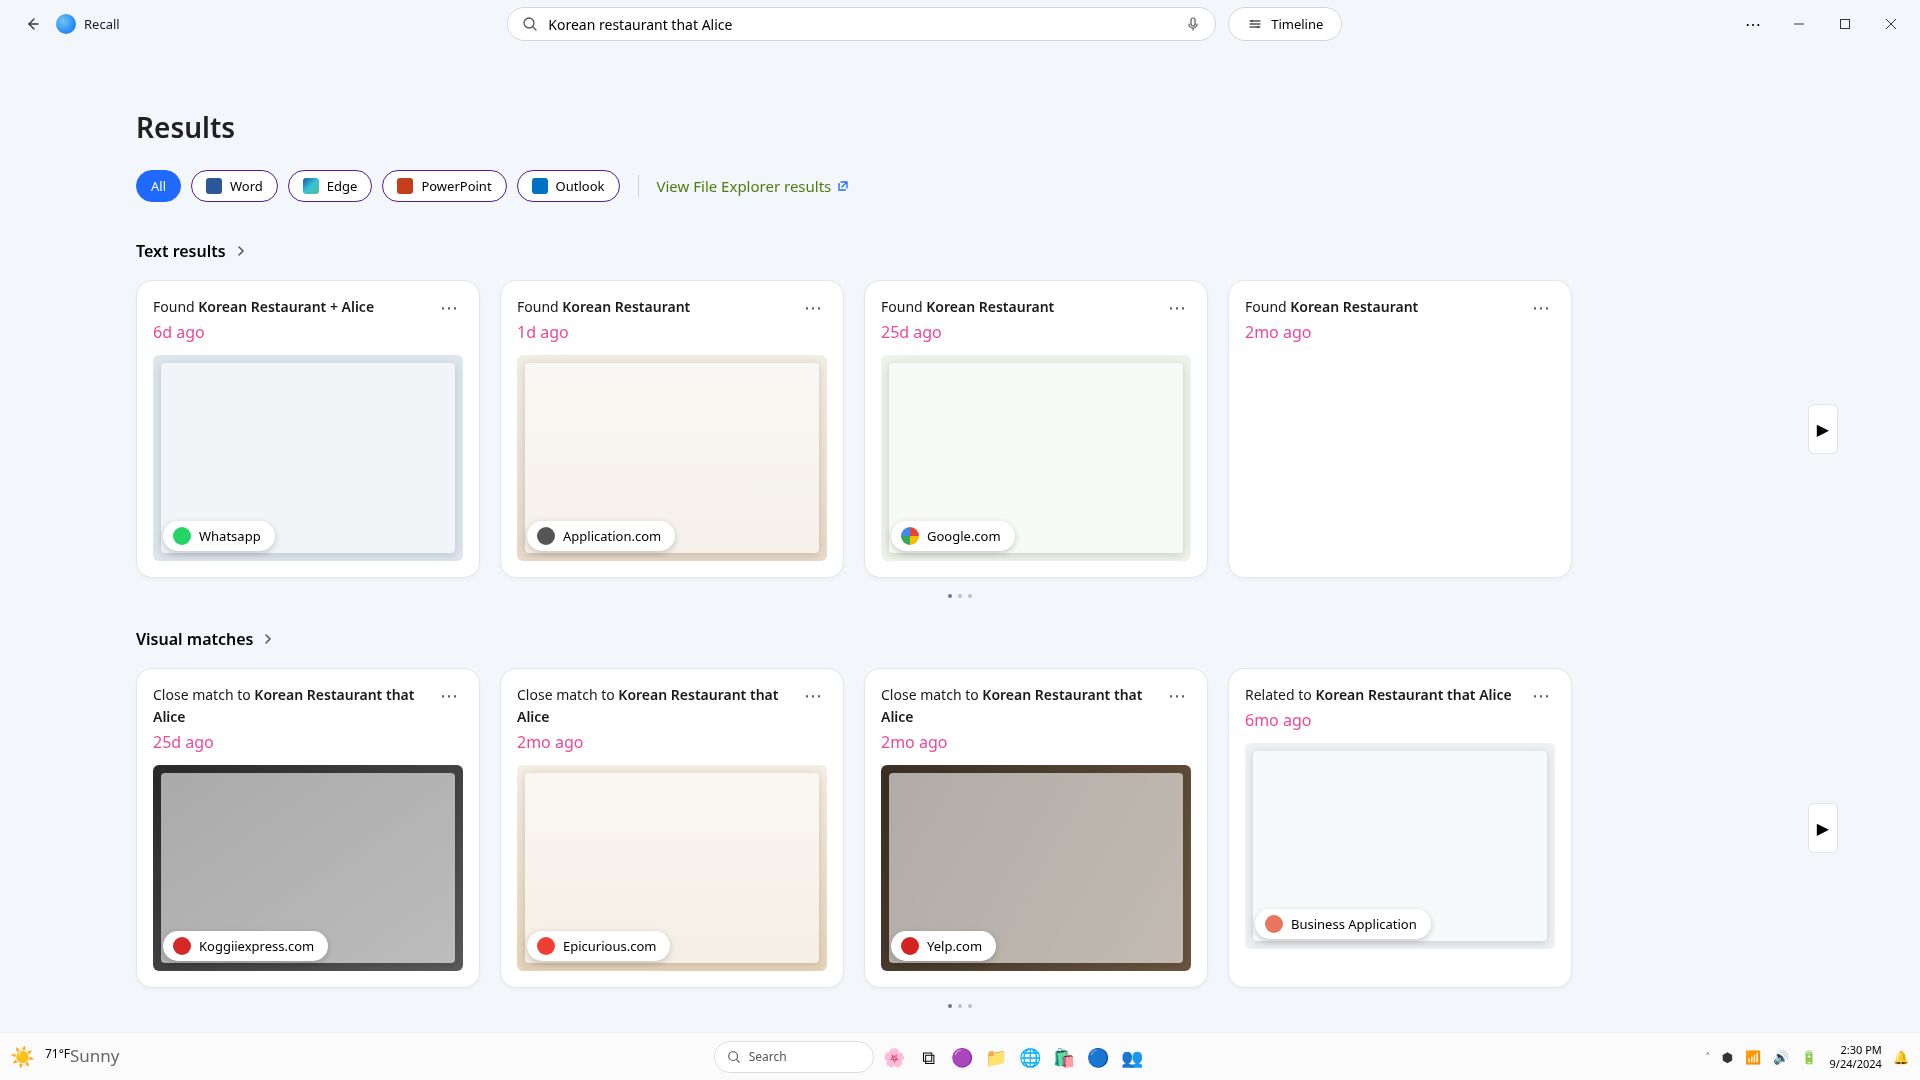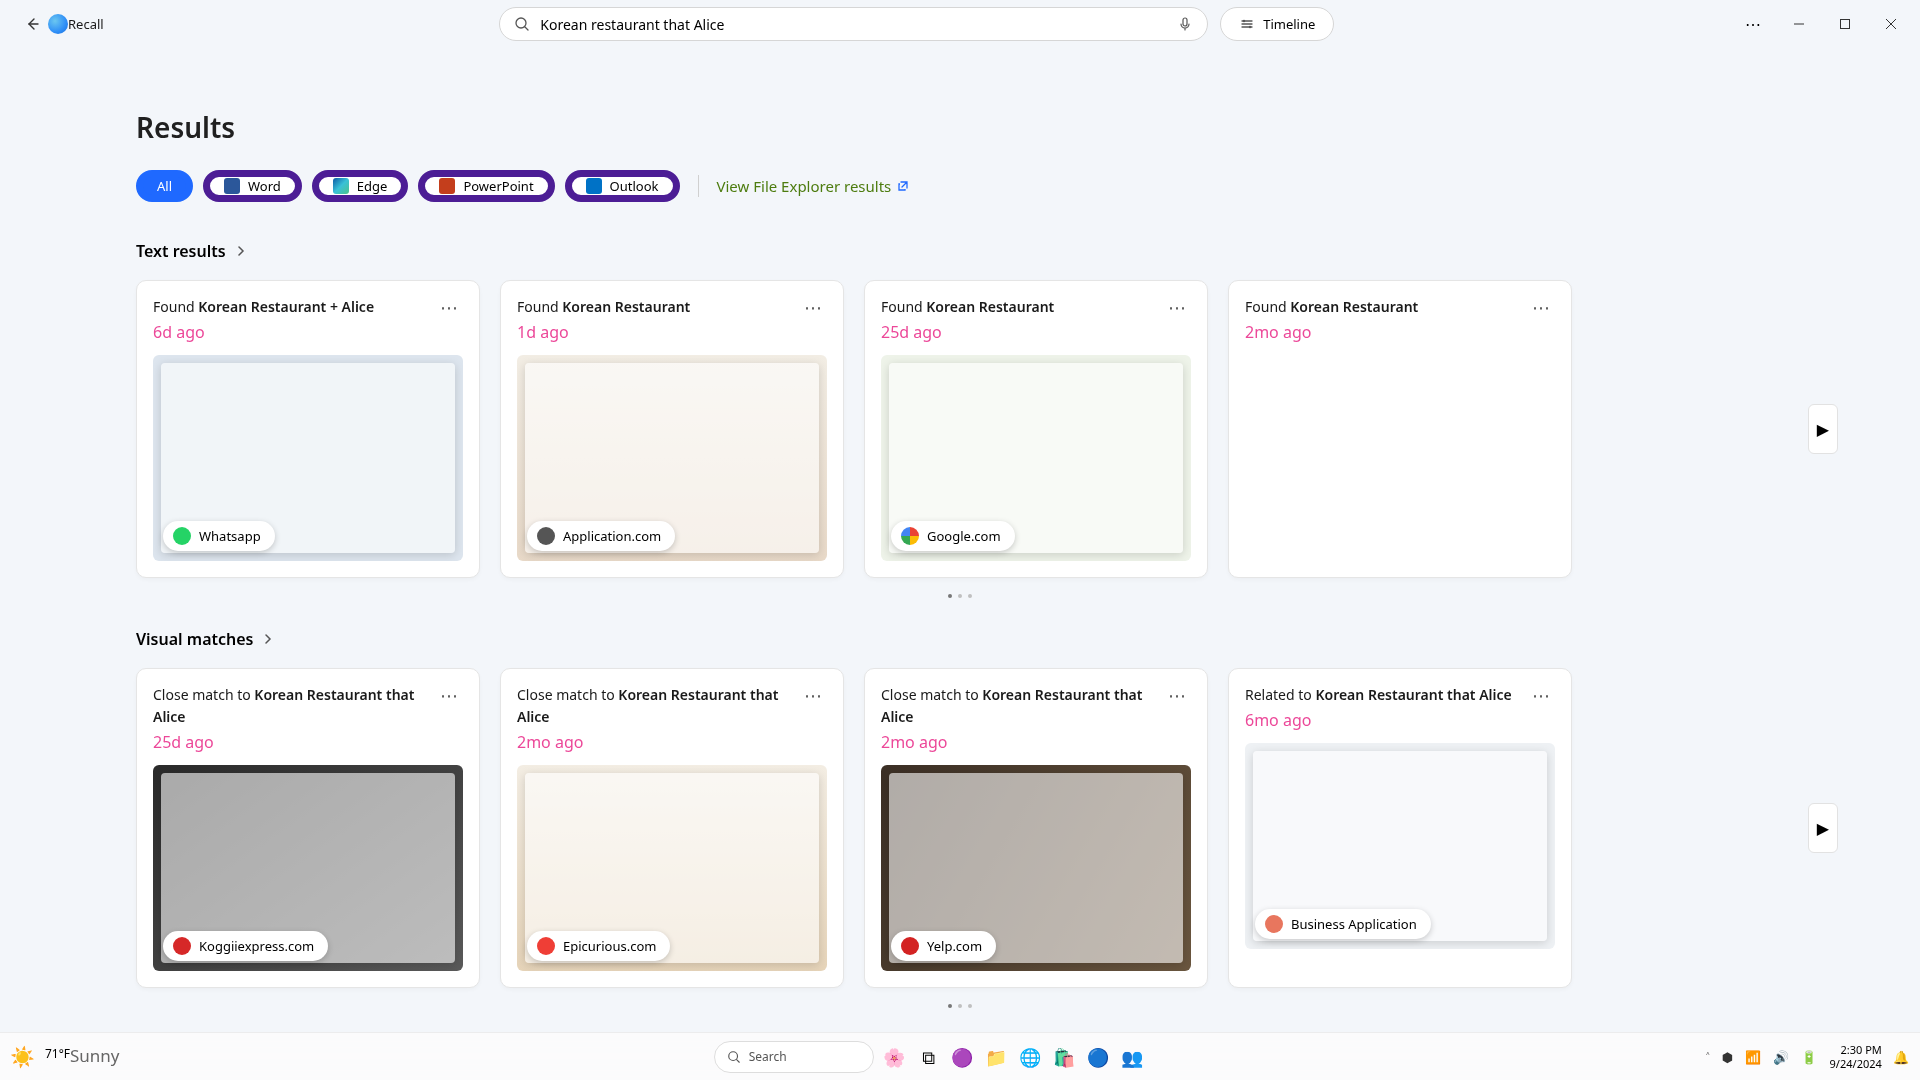--- a/index.html
+++ b/index.html
@@ -6,21 +6,21 @@
 html, body { width: 1920px; height: 1080px; overflow: hidden; background: #F3F6FA; }
 
 
 .titlebar {
   height: 48px;
   display: flex;
   align-items: center;
   justify-content: space-between;
   padding: 0 6px;
 }
-.titlebar-left { display: flex; align-items: center; gap: 0; padding-left: 10px; }
+.titlebar-left { display: flex; align-items: center; gap: 8px; padding-left: 10px; }
 .back-btn { width: 32px; height: 32px; display: flex; align-items: center; justify-content: center; border-radius: 4px; cursor: pointer; }
 .app-icon { width: 20px; height: 20px; border-radius: 50%; background: radial-gradient(circle at 35% 35%, #6BC7F0 0%, #2E8EF7 60%, #1A6DD8 100%); }
 .app-title { font-size: 13px; color: #1a1a1a; }
 
 .titlebar-center { width: 835px; display: flex; align-items: center; gap: 12px; }
 .search-box {
   flex: 1;
   height: 34px;
   border: 1px solid #d6d6d6;
   border-radius: 17px;
@@ -46,39 +46,39 @@
 
 
 .main { padding: 60px 136px 0 136px; height: 1000px; overflow: hidden; }
 .h1 { font-size: 28px; font-weight: 600; color: #202020; margin-bottom: 24px; }
 
 .filter-row { display: flex; align-items: center; gap: 10px; margin-bottom: 38px; }
 .chip {
   height: 32px; padding: 0 14px;
   border-radius: 16px;
   background: #fff;
-  border: 7px solid #4c1d95;
+  border: 1px solid #4c1d95;
   display: flex; align-items: center; gap: 8px;
   font-size: 13px; cursor: pointer;
 }
 .chip.active { background: #1F69FF; color: #fff; border-color: #1F69FF; min-width: 44px; justify-content: center;}
 .chip .mini { width: 16px; height: 16px; border-radius: 3px; }
 .mini.word { background: #2B579A; } .mini.edge { background: linear-gradient(135deg,#0C59A4,#39C1D7,#4CC38A);} 
 .mini.ppt { background: #C43E1C; } .mini.outlook { background: #0072C6; }
 .vdiv { width: 1px; height: 22px; background: #d0d0d0; margin: 0 8px; }
 .link { color: #4d7c0f; font-size: 15px; display: flex; align-items: center; gap: 6px; cursor: pointer; }
 
 .section-head { display: flex; align-items: center; gap: 8px; margin-bottom: 18px; }
 .section-head h2 { font-size: 16px; font-weight: 600; }
 .cards-row { display: flex; gap: 20px; position: relative; margin-bottom: 16px; }
 .card {
   width: 344px;
   background: #fff;
   border: 1px solid #e5e5e5;
-  border-radius: 10px;
+  border-radius: 16px;
   padding: 14px 16px 16px 16px;
   position: relative;
   cursor: pointer;
   box-shadow: 0 2px 4px rgba(0,0,0,.03);
 }
 .card-head { display: flex; justify-content: space-between; align-items: flex-start; }
 .card-title { font-size: 14px; color: #1a1a1a; }
 .card-title b { font-weight: 600; }
 .card-age { font-size: 16px; color: #ec4899; margin-top: 4px; display: block; }
 .more { font-size: 18px; letter-spacing: 1px; color: #555; cursor: pointer; padding: 0 4px; }

